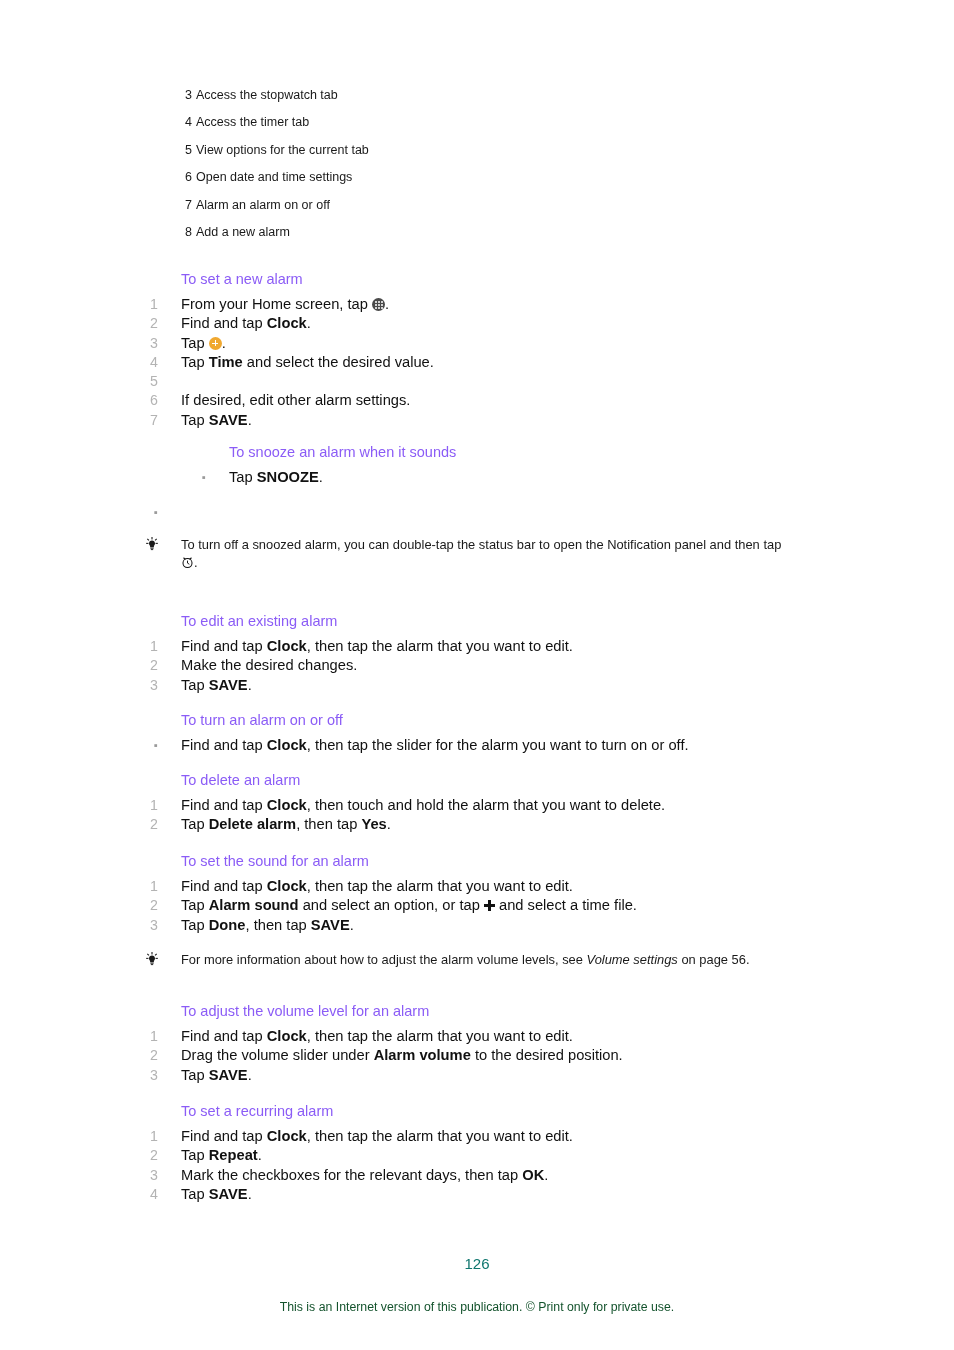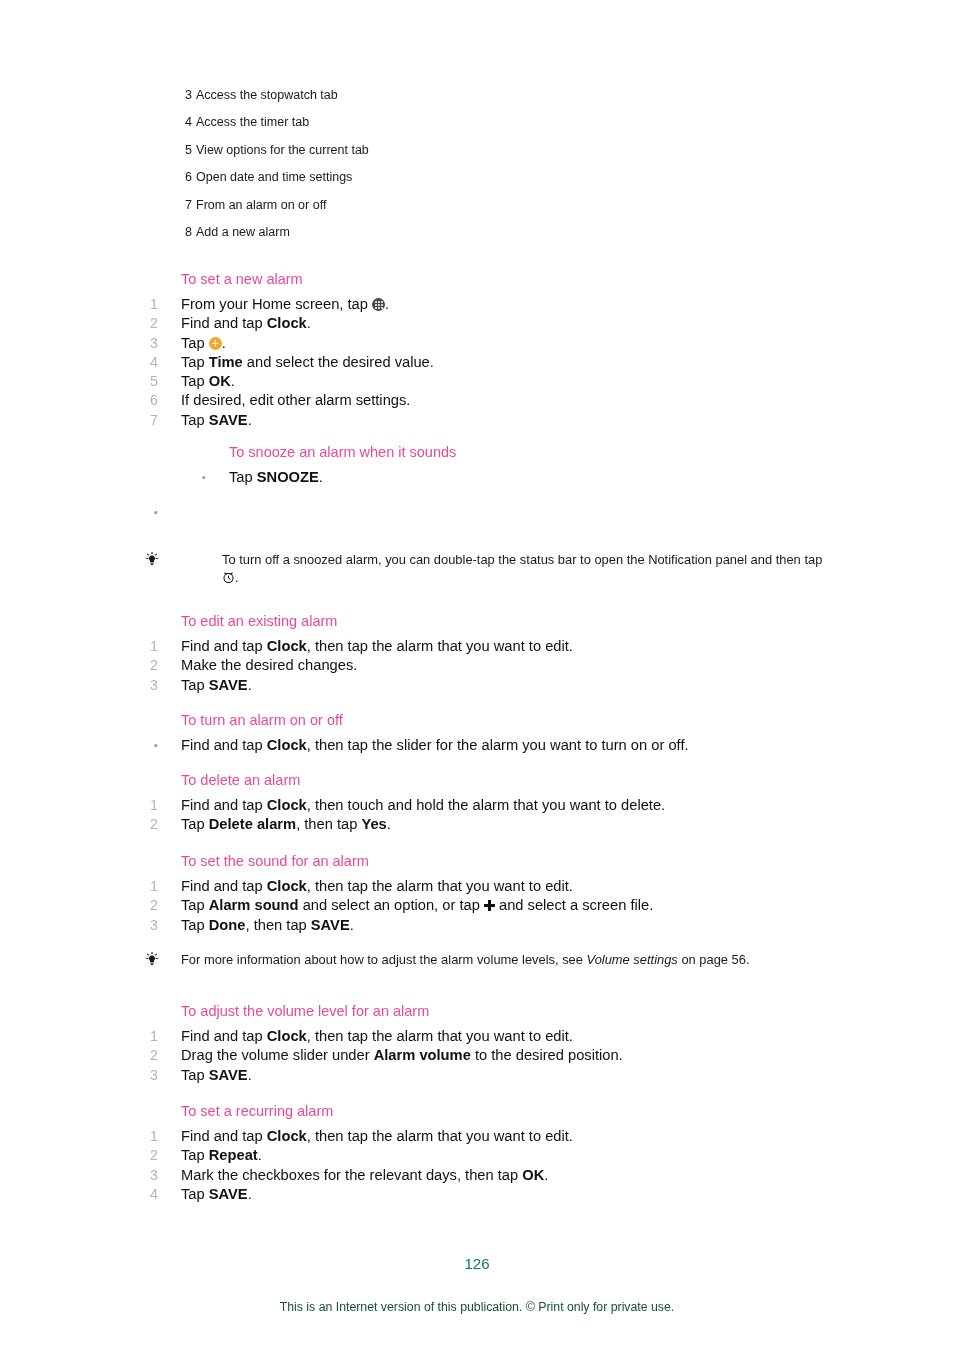--- a/index.html
+++ b/index.html
@@ -24,21 +24,21 @@
     font-size: 12.5px; color: #1a1a1a; line-height: 18px;
   }
   .legend-text { font-size: 12.5px; color: #1a1a1a; line-height: 18px; }
 
   
   .section { position: absolute; left: 0; width: 954px; }
   h2.heading {
     margin: 0 0 7px 181px;
     font-size: 14.5px;
     font-weight: normal;
-    color: #ec4899;
+    color: #8b5cf6;
     line-height: 18px;
   }
 
   ol.steps, ul.steps { margin: 0; padding: 0; list-style: none; }
   li.step {
     display: flex;
     font-size: 14.7px;
     line-height: 19.3px;
     color: #111111;
   }
@@ -137,21 +137,21 @@
     <div class="legend-row">
       <span class="legend-num">5</span>
       <span class="legend-text">View options for the current tab</span>
     </div>
     <div class="legend-row">
       <span class="legend-num">6</span>
       <span class="legend-text">Open date and time settings</span>
     </div>
     <div class="legend-row">
       <span class="legend-num">7</span>
-      <span class="legend-text">From an alarm on or off</span>
+      <span class="legend-text">Alarm an alarm on or off</span>
     </div>
     <div class="legend-row">
       <span class="legend-num">8</span>
       <span class="legend-text">Add a new alarm</span>
     </div>
   </div>
 
   <div class="section" style="top:270px;">
     <h2 class="heading">To set a new alarm</h2>
     <ol class="steps">
@@ -166,21 +166,20 @@
       <li class="step">
         <span class="marker">3</span>
         <span class="body"><span>Tap </span><span class="ico ico-plus-circle"></span><span>.</span></span>
       </li>
       <li class="step">
         <span class="marker">4</span>
         <span class="body"><span>Tap </span><b>Time</b><span> and select the desired value.</span></span>
       </li>
       <li class="step">
         <span class="marker">5</span>
-        <span class="body"><span>Tap </span><b>OK</b><span>.</span></span>
       </li>
       <li class="step">
         <span class="marker">6</span>
         <span class="body">If desired, edit other alarm settings.</span>
       </li>
       <li class="step">
         <span class="marker">7</span>
         <span class="body"><span>Tap </span><b>SAVE</b><span>.</span></span>
       </li>
     </ol>
@@ -195,21 +194,21 @@
       </li>
     </ul>
   </div>
 
   <div class="section" style="top:503px;">
     <ul class="steps">
       <li class="step">
         <span class="marker bullet">▪</span>
       </li>
     </ul>
-    <div class="tip" style="margin-top:29px;gap:41px;">
+    <div class="tip" style="margin-top:14px;">
       <span class="tip-icon"><svg class="ico ico-bulb" viewBox="0 0 20 22">
             <path d="M10 5.2 c2.5 0 4.4 1.9 4.4 4.2 0 1.6-.9 2.6-1.6 3.4 l0 2.1 -5.6 0 0-2.1 c-.7-.8-1.6-1.8-1.6-3.4 0-2.3 1.9-4.2 4.4-4.2 z" fill="#1a1a1a"></path>
             <rect x="7.6" y="15.6" width="4.8" height="1.5" fill="#1a1a1a"></rect>
             <rect x="8.3" y="17.8" width="3.4" height="1.4" fill="#1a1a1a"></rect>
             <rect x="9.2" y="0" width="1.6" height="3.6" fill="#1a1a1a"></rect>
             <rect x="1.4" y="8.6" width="3.4" height="1.5" fill="#1a1a1a"></rect>
             <rect x="15.2" y="8.6" width="3.4" height="1.5" fill="#1a1a1a"></rect>
             <path d="M3.1 2.6 L5.5 5.1" stroke="#1a1a1a" stroke-width="1.5"></path>
             <path d="M16.9 2.6 L14.5 5.1" stroke="#1a1a1a" stroke-width="1.5"></path>
           </svg></span>
@@ -266,21 +265,21 @@
 
   <div class="section" style="top:852px;">
     <h2 class="heading">To set the sound for an alarm</h2>
     <ol class="steps">
       <li class="step">
         <span class="marker">1</span>
         <span class="body"><span>Find and tap </span><b>Clock</b><span>, then tap the alarm that you want to edit.</span></span>
       </li>
       <li class="step">
         <span class="marker">2</span>
-        <span class="body"><span>Tap </span><b>Alarm sound</b><span> and select an option, or tap </span><span class="ico ico-plus-bold"></span><span> and select a screen file.</span></span>
+        <span class="body"><span>Tap </span><b>Alarm sound</b><span> and select an option, or tap </span><span class="ico ico-plus-bold"></span><span> and select a time file.</span></span>
       </li>
       <li class="step">
         <span class="marker">3</span>
         <span class="body"><span>Tap </span><b>Done</b><span>, then tap </span><b>SAVE</b><span>.</span></span>
       </li>
     </ol>
     <div class="tip" style="margin-top:16px;">
       <span class="tip-icon"><svg class="ico ico-bulb" viewBox="0 0 20 22">
             <path d="M10 5.2 c2.5 0 4.4 1.9 4.4 4.2 0 1.6-.9 2.6-1.6 3.4 l0 2.1 -5.6 0 0-2.1 c-.7-.8-1.6-1.8-1.6-3.4 0-2.3 1.9-4.2 4.4-4.2 z" fill="#1a1a1a"></path>
             <rect x="7.6" y="15.6" width="4.8" height="1.5" fill="#1a1a1a"></rect>

